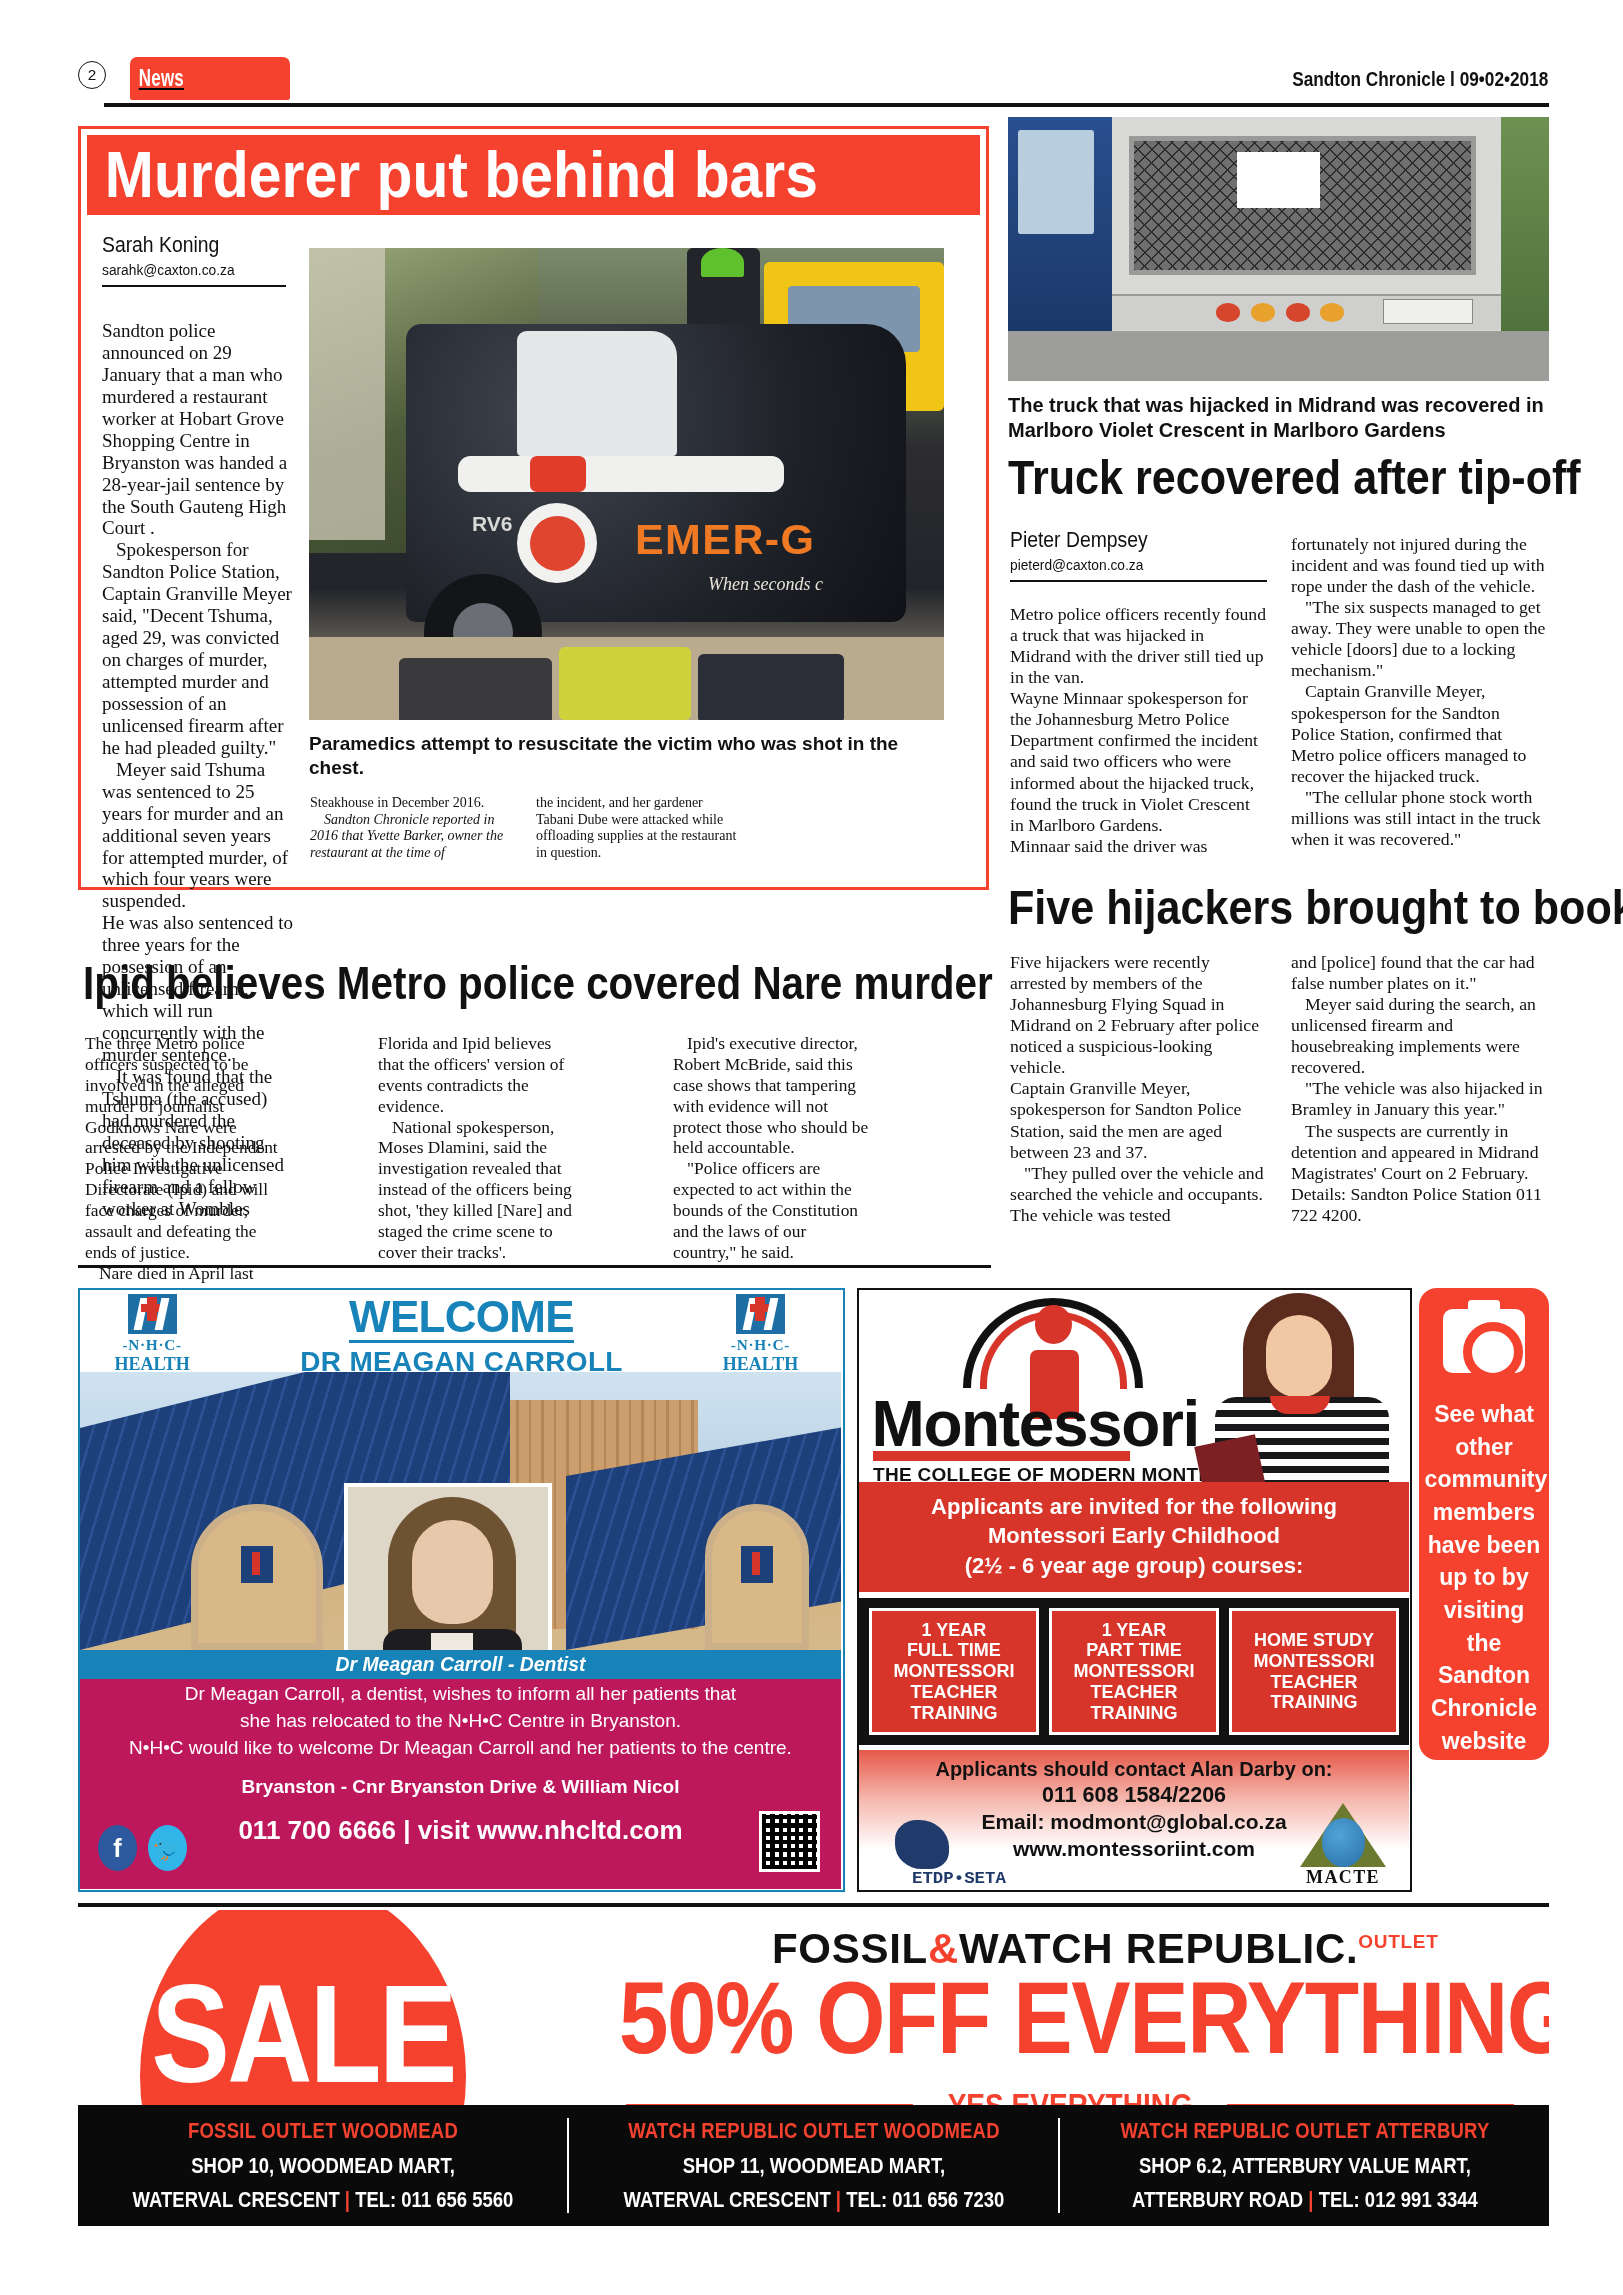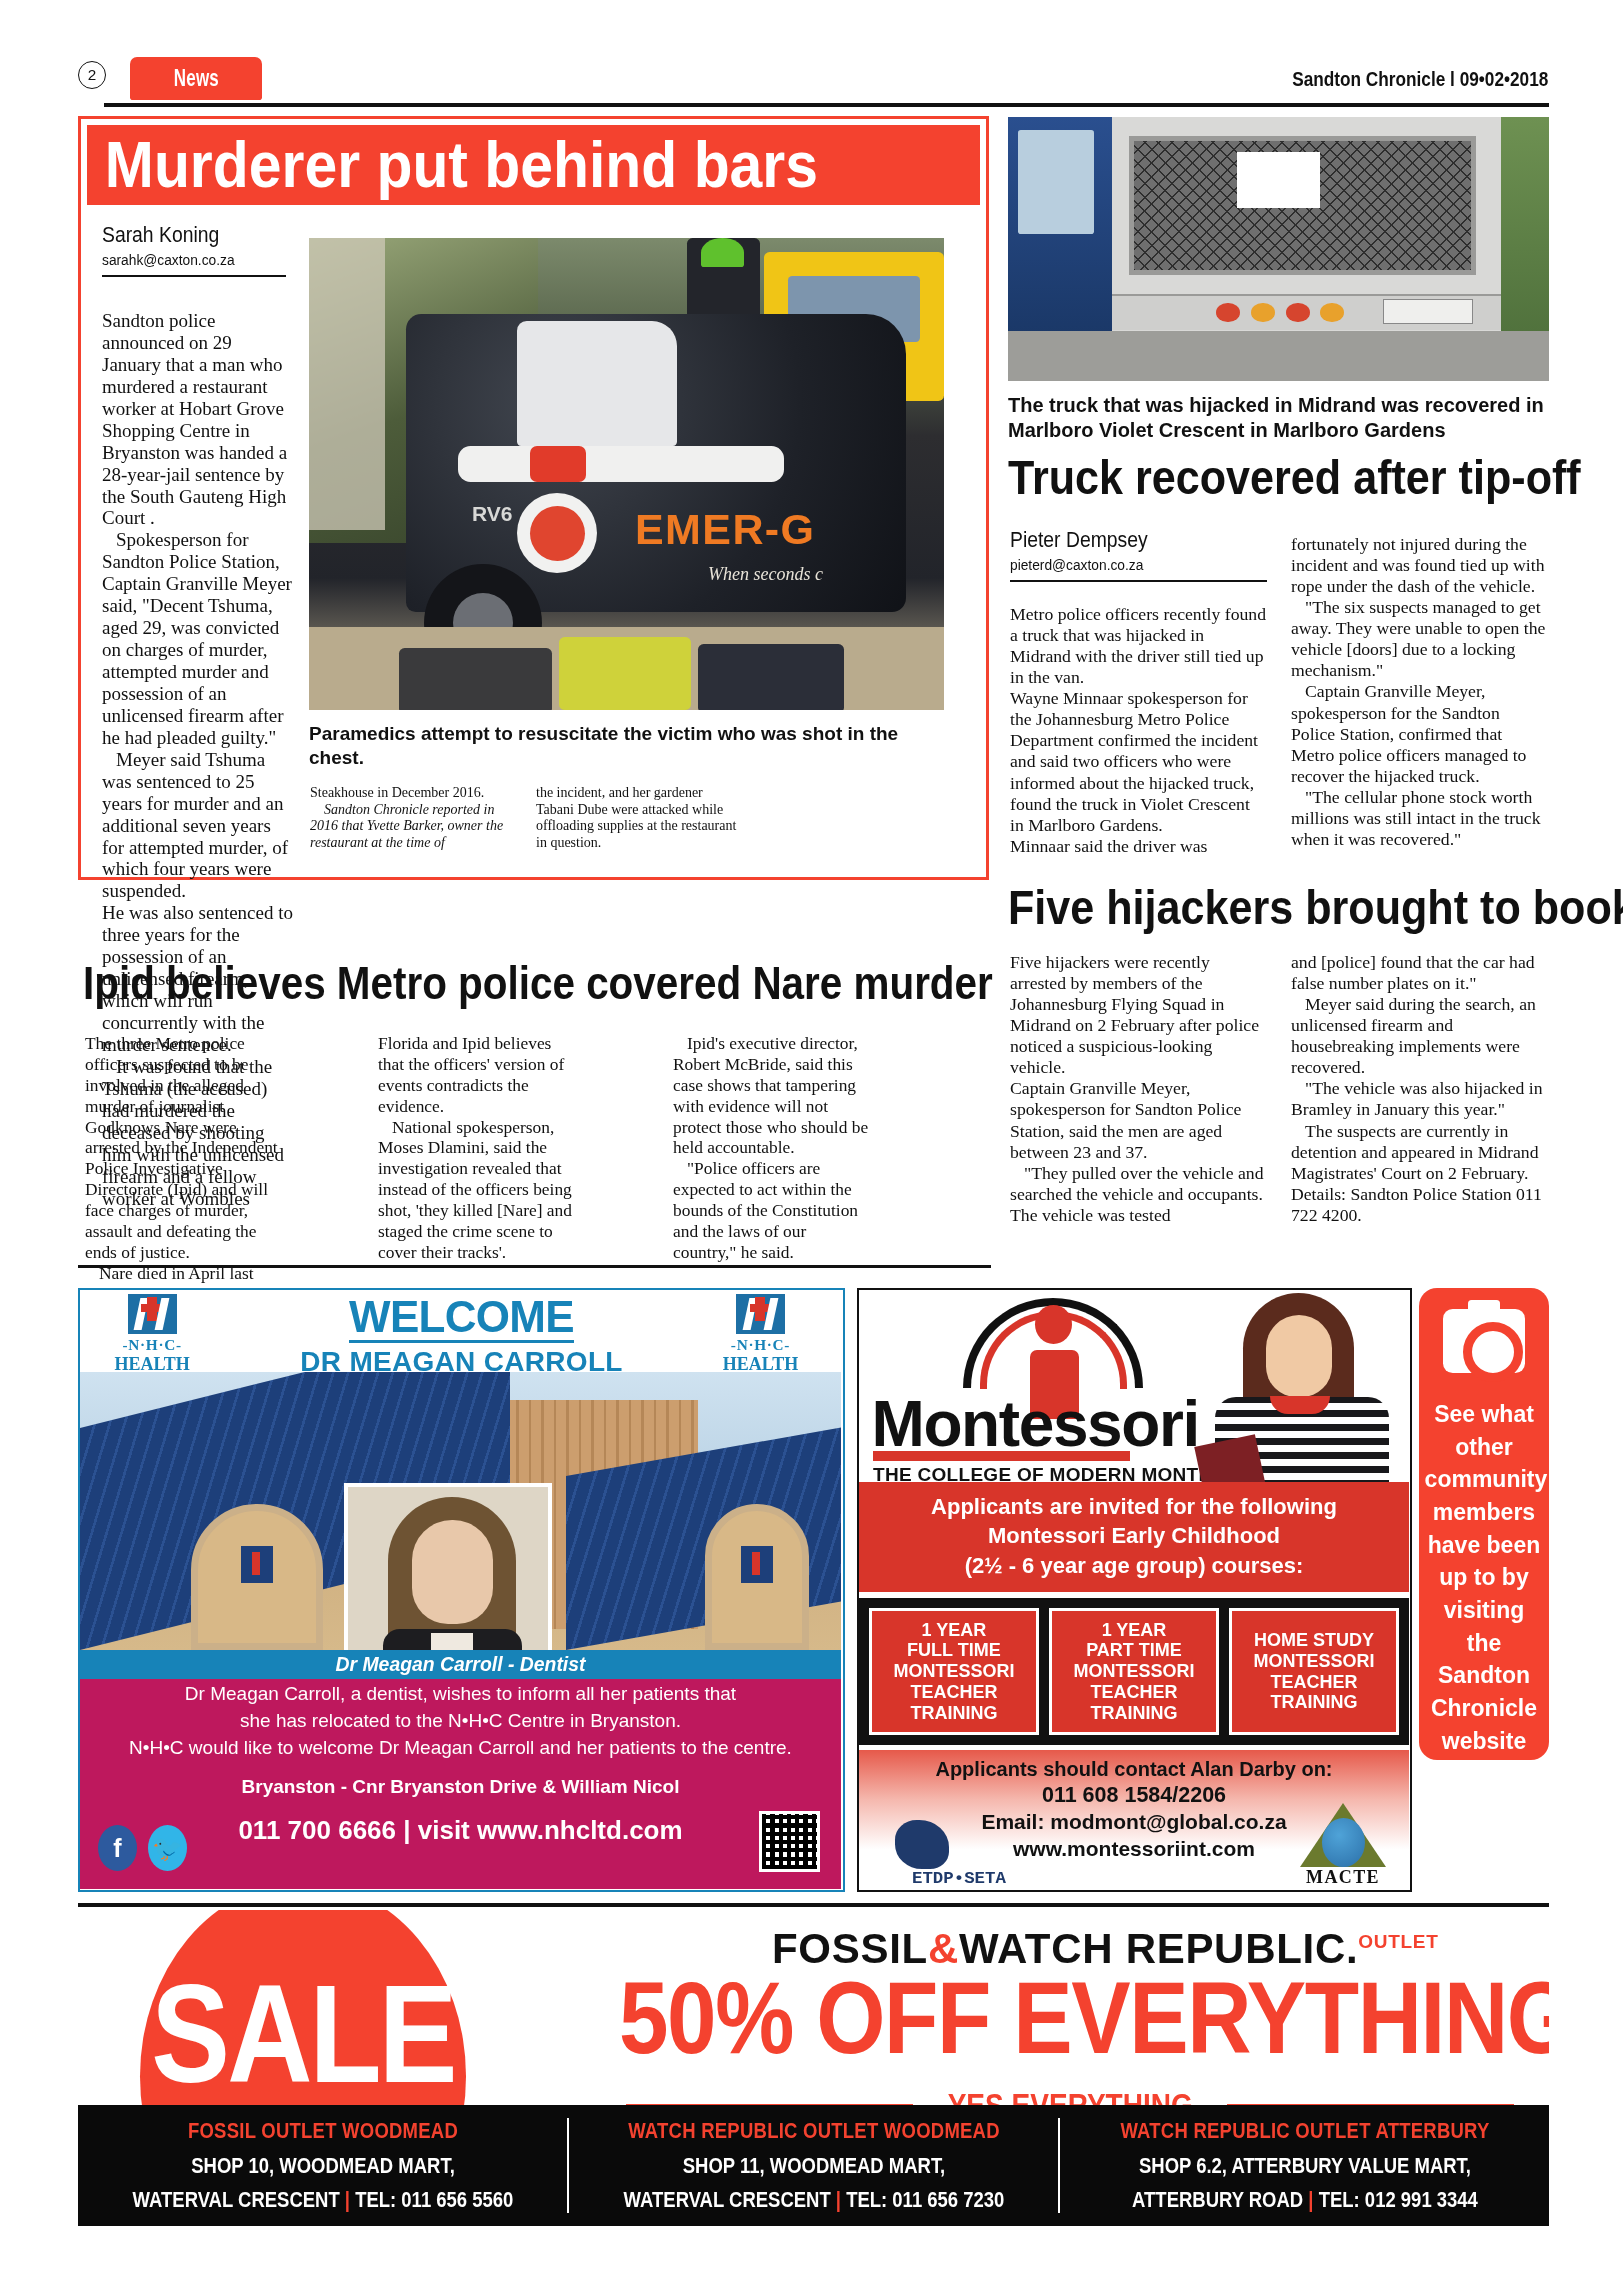--- a/index.html
+++ b/index.html
@@ -11,40 +11,40 @@
     overflow:hidden;
   }
   .page { position:absolute; inset:0; background:#fff; }
   .pagenum {
     position:absolute; left:78px; top:61px; width:28px; height:28px;
     border:1.4px solid #111; border-radius:50%;
     font-family:"Liberation Sans", sans-serif; font-size:15.3px;
     display:flex; align-items:center; justify-content:center; color:#111;
   }
   .section-tab {
-    position:absolute; left:130px; top:57px; width:132px; height:43px;
+    position:absolute; left:130px; top:57px; width:160px; height:43px;
     background:#f4422f; border-radius:7px 7px 2.8px 2.8px;
-    display:flex; align-items:center; justify-content:center;
+    display:flex; align-items:center; text-decoration:underline;
   }
   .section-tab span {
     font-family:"Liberation Sans", sans-serif; font-weight:700;
     font-size:23.6px; color:#fff; letter-spacing:0.3px;
     transform:scaleX(.72); transform-origin:center;
   }
   .masthead-right {
     position:absolute; right:76px; top:67px;
     font-family:"Liberation Sans", sans-serif; font-weight:700;
     font-size:21px; color:#111; transform:scaleX(.82); transform-origin:right center;
     white-space:nowrap;
   }
   .rule-top { position:absolute; left:104px; top:103px; width:1445px; height:3.5px; background:#111; }
 
   
   .story-box {
-    position:absolute; left:78px; top:116px; width:911px; height:764px;
+    position:absolute; left:78px; top:126px; width:911px; height:764px;
     border:3.5px solid #f4422f; background:#fff;
   }
   .story-head {
     position:absolute; left:5.6px; top:5.6px; width:893px; height:80px;
     background:#f4422f; display:flex; align-items:center;
   }
   .story-head h1 {
     font-family:"Liberation Sans", sans-serif; font-weight:700;
     font-size:64px; color:#fff; line-height:1; padding-left:19.4px;
     transform:scaleX(.92); transform-origin:left center; white-space:nowrap;

